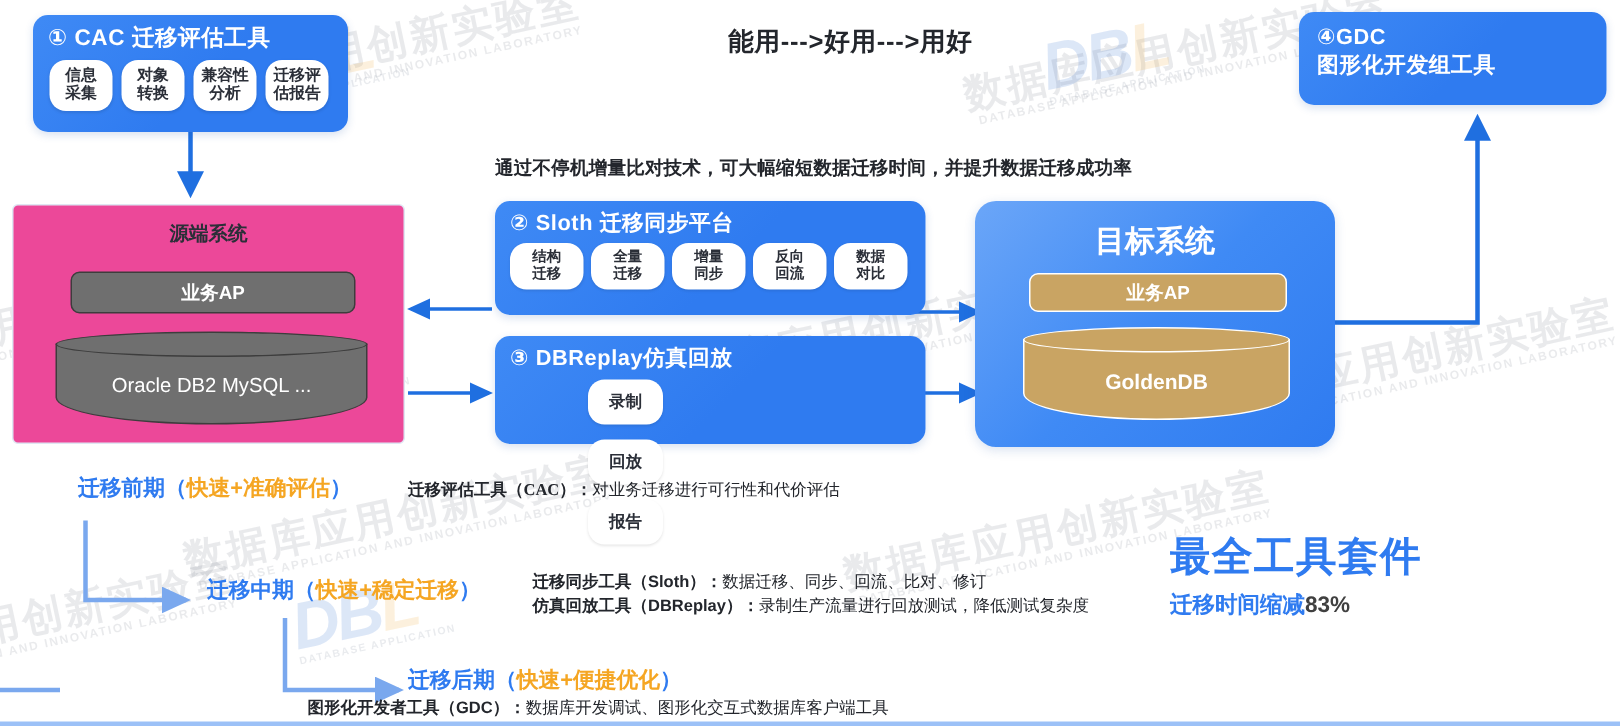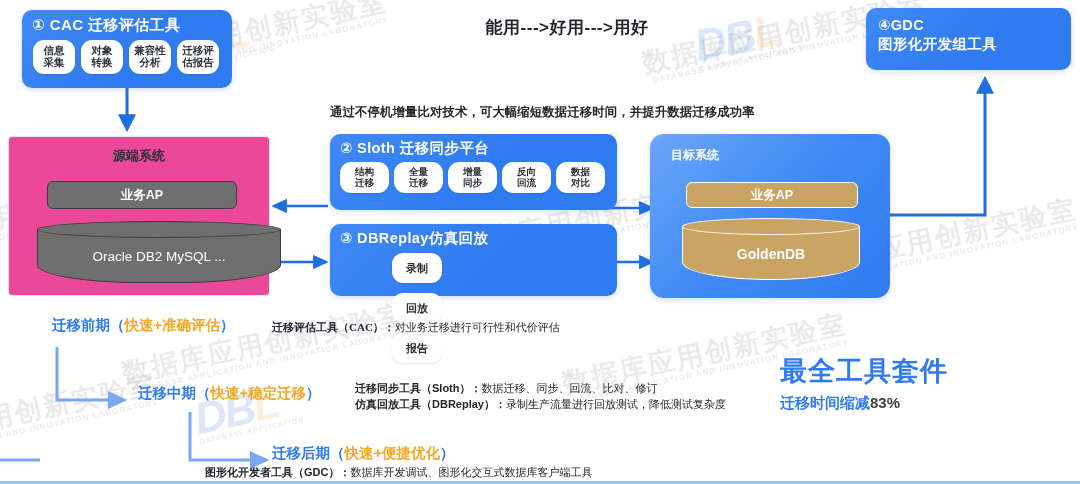--- a/index.html
+++ b/index.html
@@ -86,21 +86,21 @@
     position:absolute;left:0;top:10px;width:100%;text-align:center;
     font-size:13px;font-weight:700;color:#2b2f38;
   }
   .grey-bar{
     position:absolute;left:38px;top:44px;width:188px;height:26px;
     background:#6f6f6f;border:1.5px solid #3d3d3d;border-radius:6px;
     color:#fff;font-size:12.5px;font-weight:600;
     display:flex;align-items:center;justify-content:center;
   }
   .cyl-grey{
-    position:absolute;left:28px;top:84px;width:244px;height:62px;
+    position:absolute;left:28px;top:84px;width:208px;height:62px;
   }
   .cyl-grey .body{
     position:absolute;left:0;top:8px;width:100%;height:54px;
     background:#6f6f6f;border:1.5px solid #3d3d3d;border-radius:0 0 104px 104px / 0 0 18px 18px;
     box-sizing:border-box;
   }
   .cyl-grey .top{
     position:absolute;left:0;top:0;width:100%;height:17px;
     background:#6f6f6f;border:1.5px solid #3d3d3d;border-radius:50%;box-sizing:border-box;
   }
@@ -121,22 +121,22 @@
   #dbreplay-box .chipsrow{padding:5px 0 0 62px;gap:10px;flex-direction:column;}
   #dbreplay-box .chip{width:50px;height:30px;font-size:11px;}
 
   
   #target-box{
     left:650px;top:134px;width:240px;height:164px;
     background:linear-gradient(135deg,#6ba6f8 0%,#3f8af5 50%,#2f7bf0 100%);
     border-radius:14px;box-shadow:0 2px 7px rgba(40,90,170,.18);
   }
   #target-title{
-    position:absolute;left:0;top:13px;width:100%;
-    color:#fff;font-size:12px;font-weight:700;padding-left:21px;
+    position:absolute;left:0;top:13px;width:100%;text-align:center;
+    color:#fff;font-size:20px;font-weight:700;
   }
   .gold-bar{
     position:absolute;left:36px;top:48px;width:170px;height:24px;
     background:#c9a463;border:1.4px solid #fff;border-radius:6px;
     color:#fff;font-size:12.5px;font-weight:700;
     display:flex;align-items:center;justify-content:center;
   }
   .cyl-gold{position:absolute;left:32px;top:84px;width:178px;height:62px;}
   .cyl-gold .body{
     position:absolute;left:0;top:8px;width:100%;height:54px;

